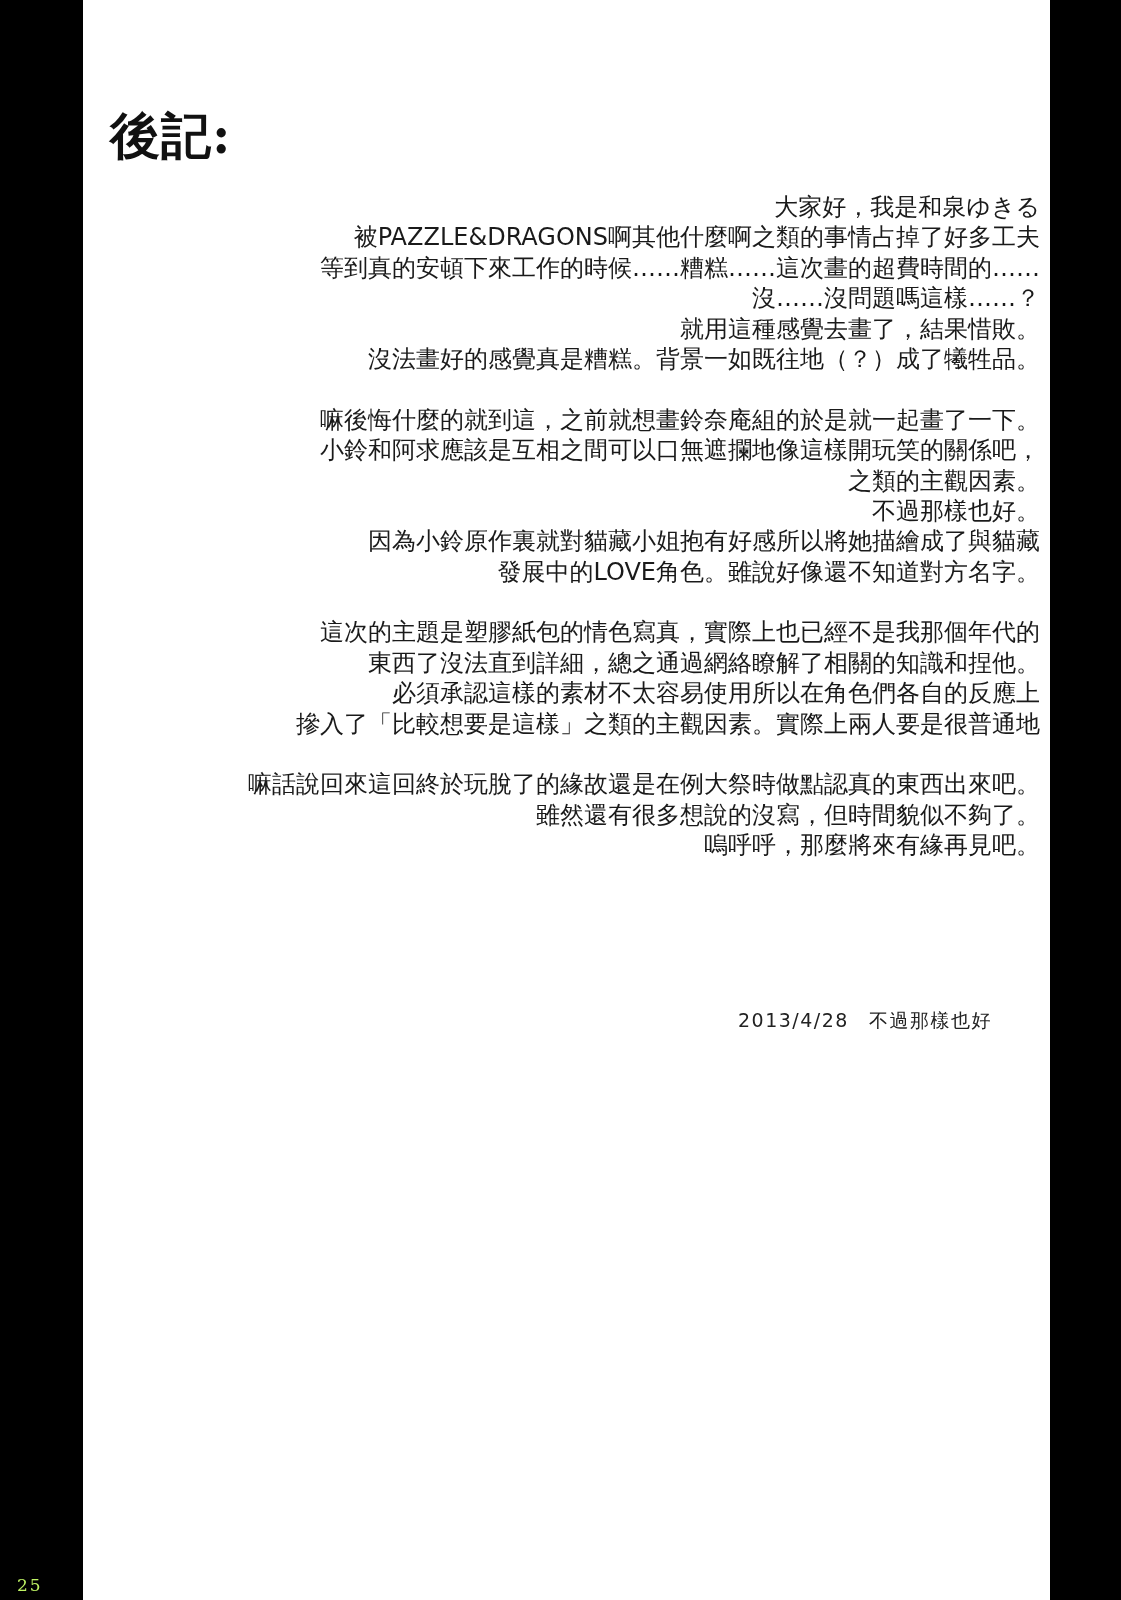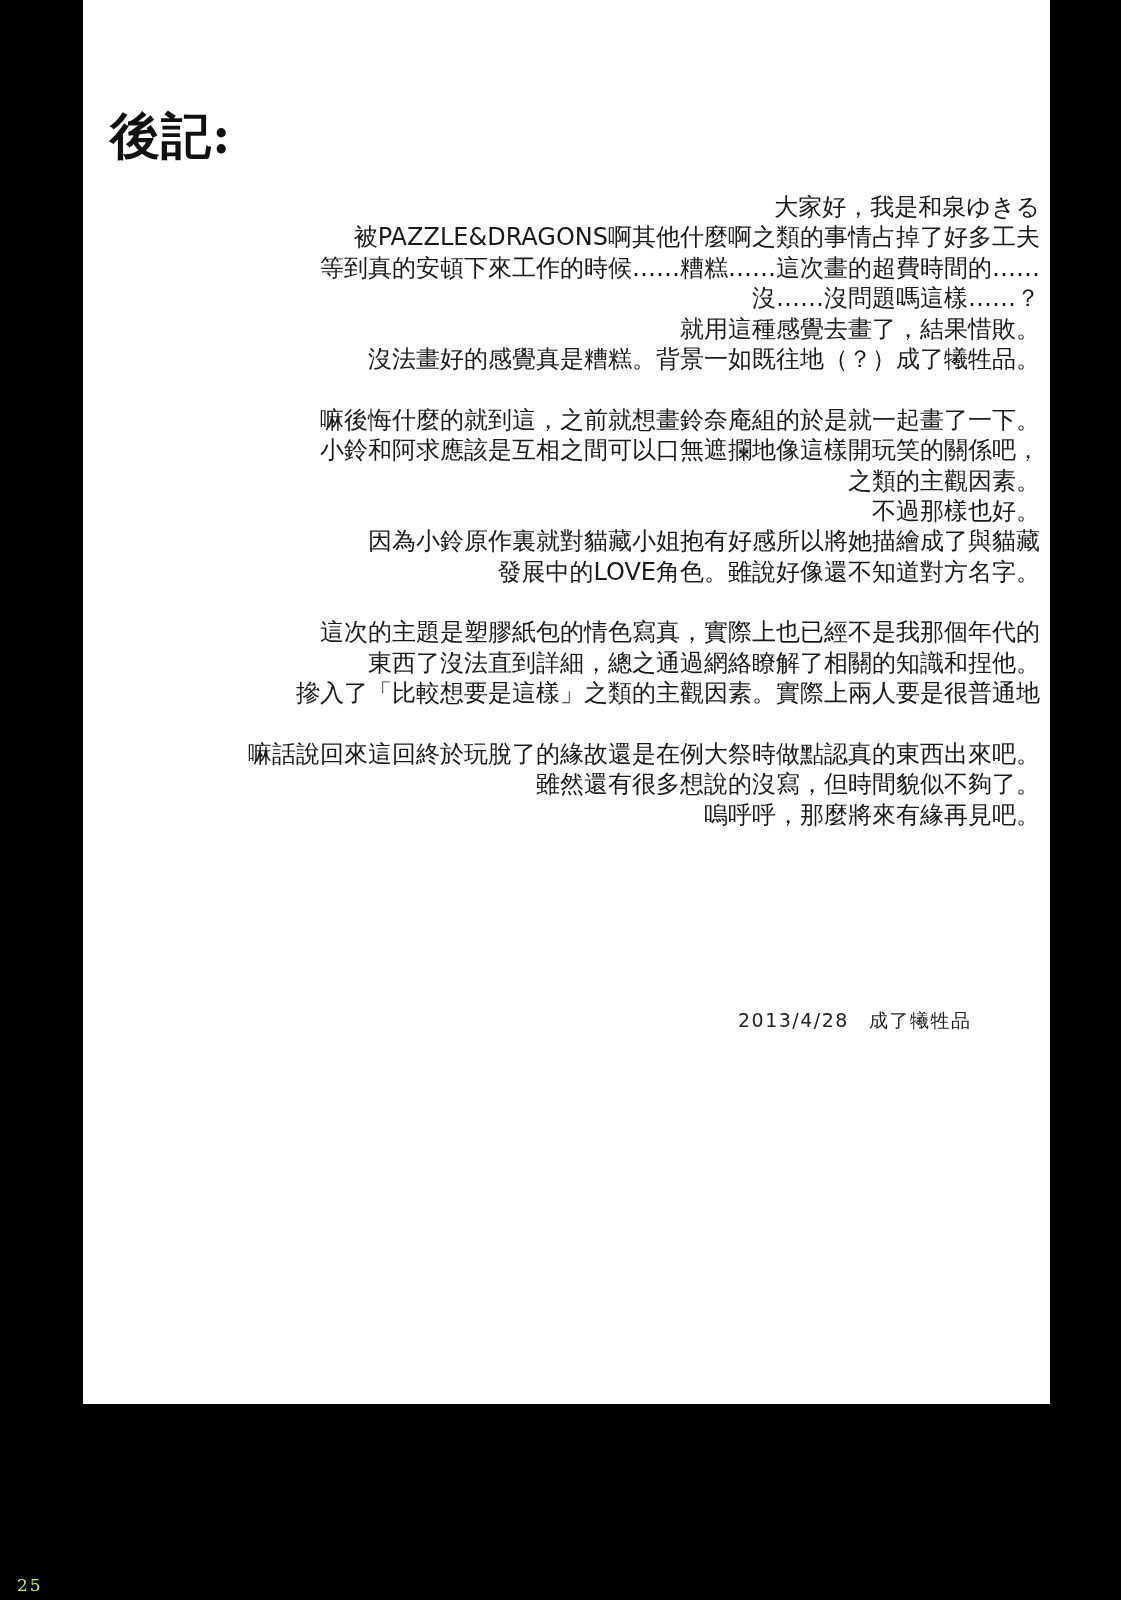--- a/index.html
+++ b/index.html
@@ -1,18 +1,18 @@
 <!DOCTYPE html>
 <html><head>
 <meta charset="utf-8">
 <style>
   html, body { margin:0; padding:0; }
   body { width:1121px; height:1600px; background:#000; position:relative; overflow:hidden;
          font-family:"DejaVu Sans", sans-serif; }
-  .page { position:absolute; left:83px; top:0; width:967px; height:1404px; background:#fff; }
+  .page { position:absolute; left:83px; top:0; width:967px; height:1600px; background:#fff; }
   .title { position:absolute; left:27px; top:108px; font-family:"DejaVu Serif", serif; font-weight:bold;
            font-size:50px; line-height:56px; color:#111; letter-spacing:1px; }
   .body { position:absolute; left:27px; top:192px; width:930px; color:#1a1a1a; font-size:24px; line-height:30.4px;text-align:right; }
   .line { white-space:nowrap; height:30.4px; }
   .gap { height:30.4px; }
   .sign { position:absolute; left:655px; top:1008px; font-size:19px; color:#222; letter-spacing:1.5px; white-space:nowrap; }
   .sign span + span { margin-left:20px; }
   .pagenum { position:absolute; left:17px; top:1575px; font-family:"DejaVu Serif", serif; color:#bef264; font-size:17px; letter-spacing:2px; }
 </style>
 </head>
@@ -36,28 +36,29 @@
       <div class="line">小鈴和阿求應該是互相之間可以口無遮攔地像這樣開玩笑的關係吧，</div>
       <div class="line">之類的主觀因素。</div>
       <div class="line">不過那樣也好。</div>
       <div class="line">因為小鈴原作裏就對貓藏小姐抱有好感所以將她描繪成了與貓藏</div>
       <div class="line">發展中的LOVE角色。雖說好像還不知道對方名字。</div>
     </div>
     <div class="gap"></div>
     <div>
       <div class="line">這次的主題是塑膠紙包的情色寫真，實際上也已經不是我那個年代的</div>
       <div class="line">東西了沒法直到詳細，總之通過網絡瞭解了相關的知識和捏他。</div>
+      <div class="line">必須承認這樣的素材不太容易使用所以在角色們各自的反應上</div>
       <div class="line">摻入了「比較想要是這樣」之類的主觀因素。實際上兩人要是很普通地</div>
     </div>
     <div class="gap"></div>
     <div>
       <div class="line">嘛話說回來這回終於玩脫了的緣故還是在例大祭時做點認真的東西出來吧。</div>
       <div class="line">雖然還有很多想說的沒寫，但時間貌似不夠了。</div>
       <div class="line">嗚呼呼，那麼將來有緣再見吧。</div>
     </div>
   </div>
 
   <div class="sign">
-    <span>2013/4/28</span><span>成了犧牲品</span>
+    <span>2013/4/28</span><span>不過那樣也好</span>
   </div>
 </div>
 
 <div class="pagenum">25</div>
 
 </body></html>

